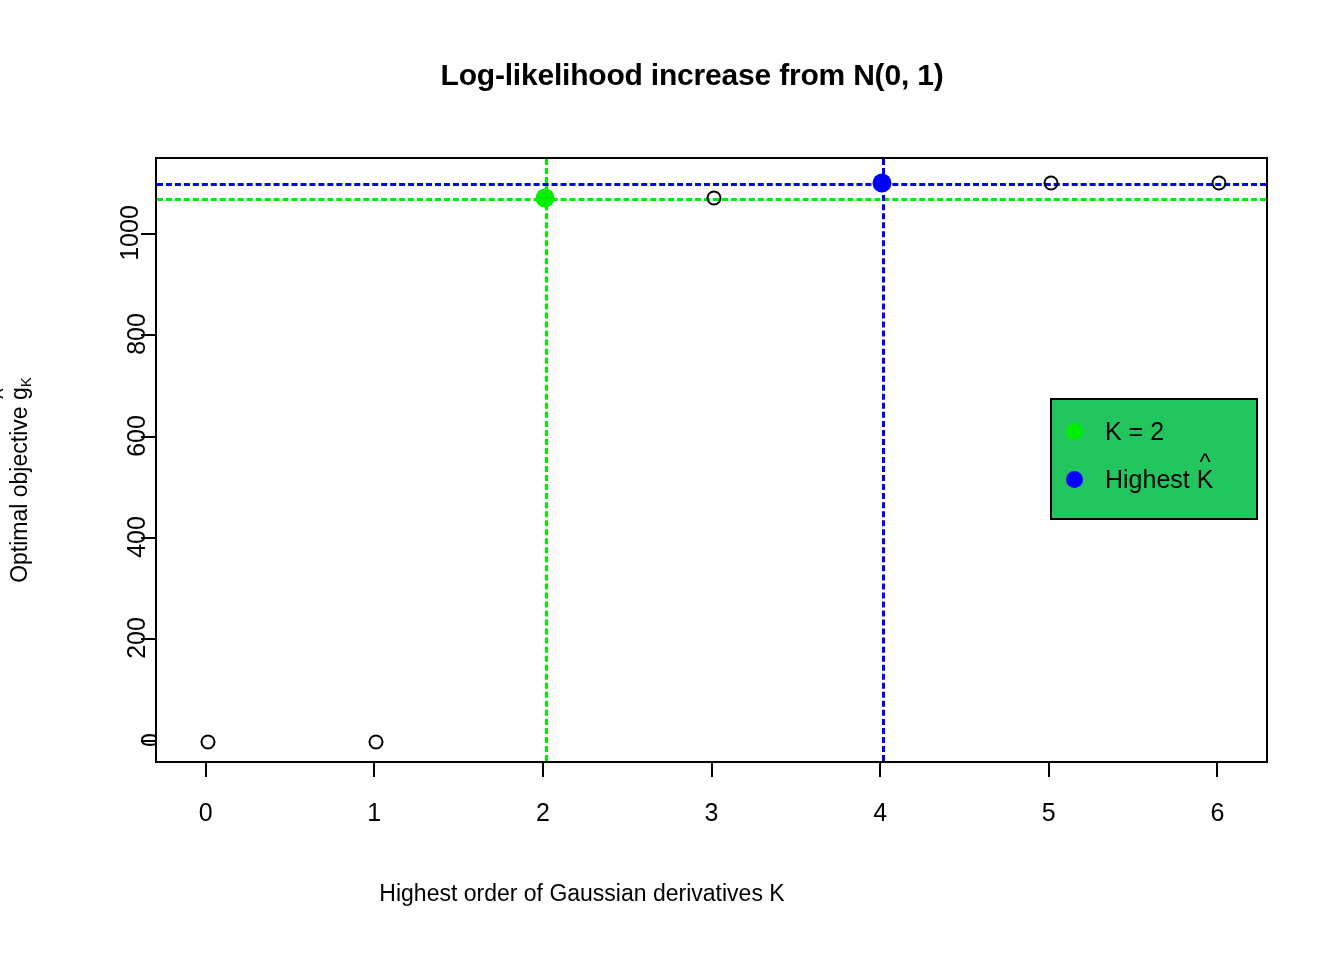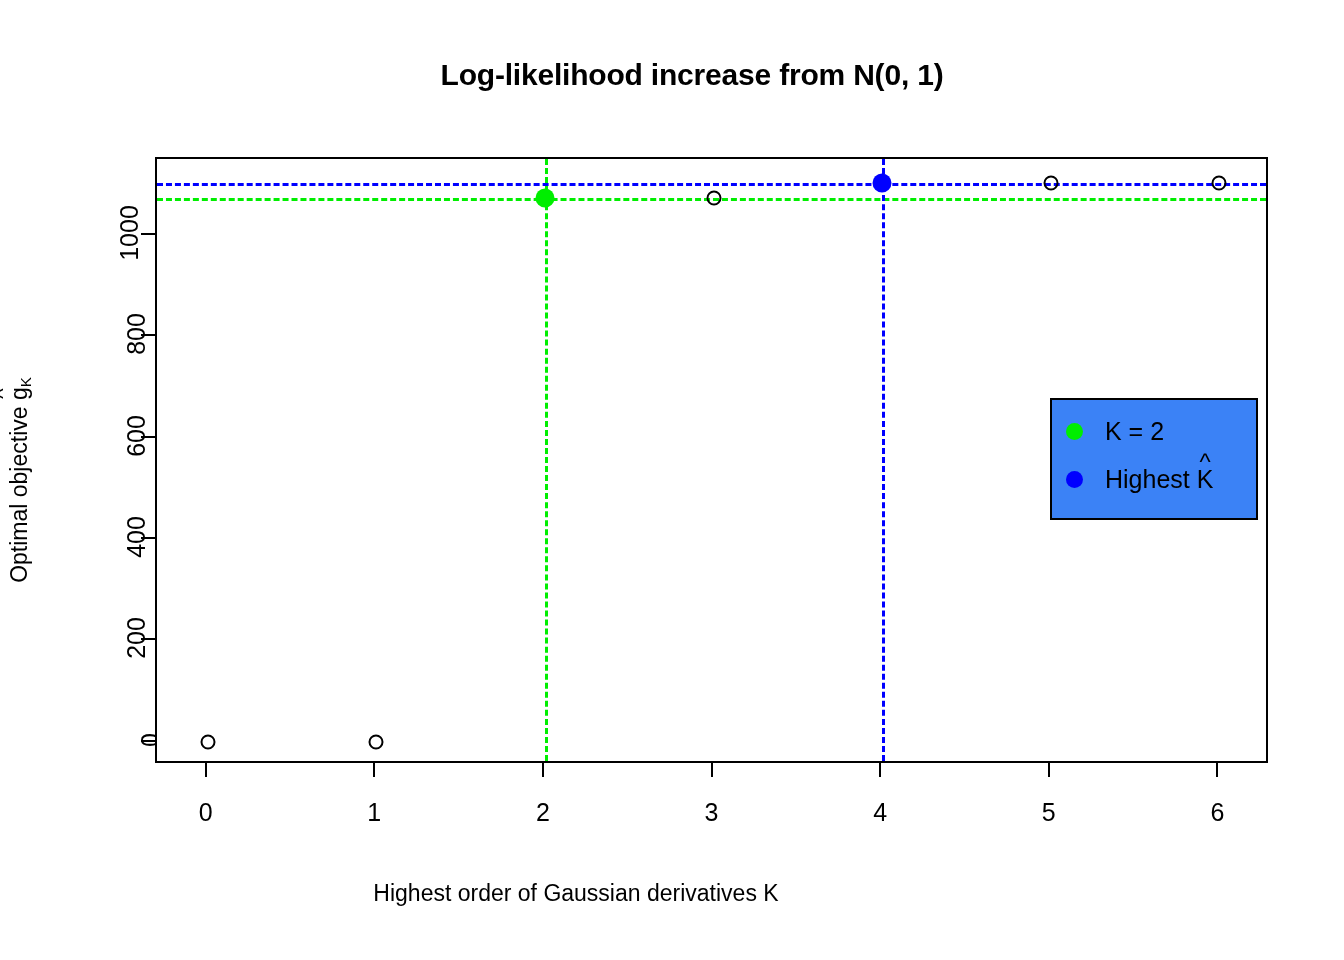--- a/index.html
+++ b/index.html
@@ -61,20 +61,21 @@
     position: absolute;
     font-size: 23px;
     font-family: "Liberation Sans", sans-serif;
     white-space: nowrap;
   }
   #xlab {
     left: 0;
     top: 880px;
     width: 1152px;
     text-align: center;
+    padding-left: 6px;
   }
   #ylab-wrap {
     position: absolute;
     left: 0px;
     top: 0px;
     width: 40px;
     height: 960px;
   }
   #ylab {
     position: absolute;
@@ -159,21 +160,21 @@
   }
 
   
   #legend {
     position: absolute;
     left: 1050px;
     top: 398px;
     width: 208px;
     height: 122px;
     border: 2px solid #000000;
-    background: #3b82f6;
+    background: #22c55e;
     box-sizing: border-box;
   }
   .legend-row {
     position: absolute;
     left: 14px;
     height: 42px;
     display: flex;
     align-items: center;
   }
   .legend-dot {

